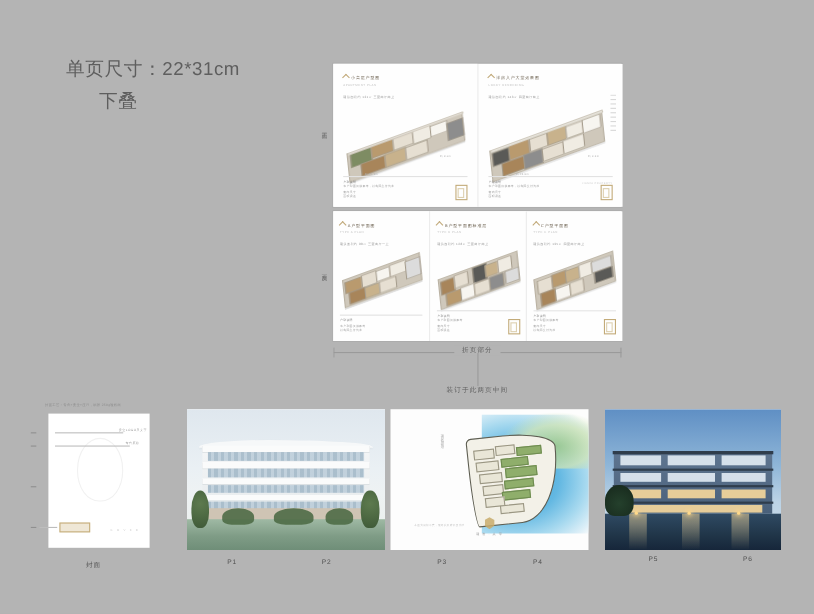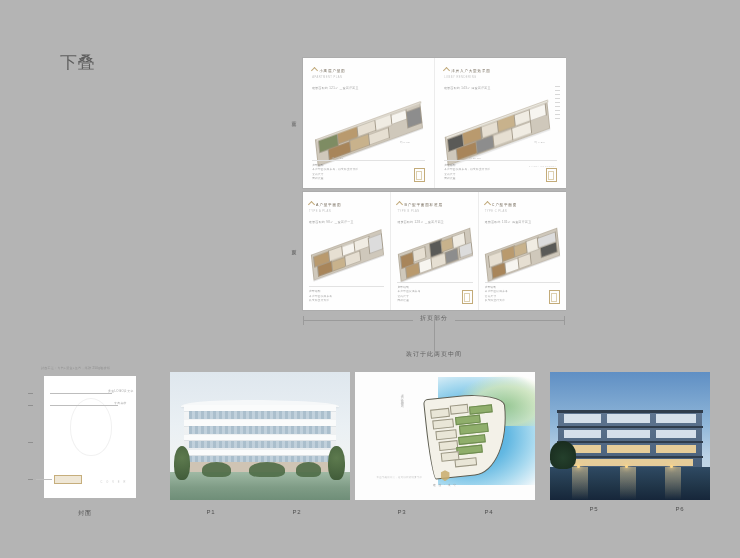--- a/index.html
+++ b/index.html
@@ -7,21 +7,21 @@
     width:740px;height:558px;
     background:#b4b4b4;
     font-family:"Liberation Sans","DejaVu Sans",sans-serif;
     overflow:hidden;position:relative;
     -webkit-font-smoothing:antialiased;
   }
   .stage{position:absolute;inset:0;}
 
   
   .heading{position:absolute;left:60px;top:48px;color:#5e5e5e;font-size:17px;line-height:29px;letter-spacing:.5px;white-space:nowrap;}
-  .heading .l2{display:block;}
+  .heading .l2{display:block;margin-left:30px;}
 
   
   .spread{position:absolute;background:#fdfdfd;box-shadow:0 0 0 1px rgba(0,0,0,.04);}
   .spread-top{left:303px;top:58px;width:262px;height:130px;}
   .spread-bot{left:303px;top:192px;width:262px;height:118px;}
 
   .vlabel{position:absolute;width:12px;color:#6a6a6a;font-size:5px;line-height:6px;
           writing-mode:vertical-rl;text-orientation:upright;letter-spacing:1px;
           display:flex;align-items:center;justify-content:center;}
 
@@ -137,20 +137,21 @@
   .refl{position:absolute;bottom:0;height:100%;background:linear-gradient(rgba(243,214,155,.55),rgba(243,214,155,0));filter:blur(.6px);}
   .lamp{position:absolute;width:3px;height:3px;border-radius:50%;background:#ffd98a;box-shadow:0 0 4px 1.5px rgba(255,217,138,.65);}
   .trees2{position:absolute;left:0;bottom:24%;width:16%;height:22%;background:radial-gradient(circle at 50% 60%,#24402c,#16271b);border-radius:50% 50% 35% 35%;}
 </style>
 </head>
 <body>
 
 <div class="stage">
 
   <div class="heading">
+    <span>单页尺寸：22*31cm</span>
     <span class="l2">下叠</span>
   </div>
 
   <div class="vlabel" style="left:288px;top:100px;height:36px;">正面</div>
 
   <div class="spread spread-top">
 
     <div class="page" style="left:0;width:50%;">
       <div class="pg-head">
         <div class="pg-title">

